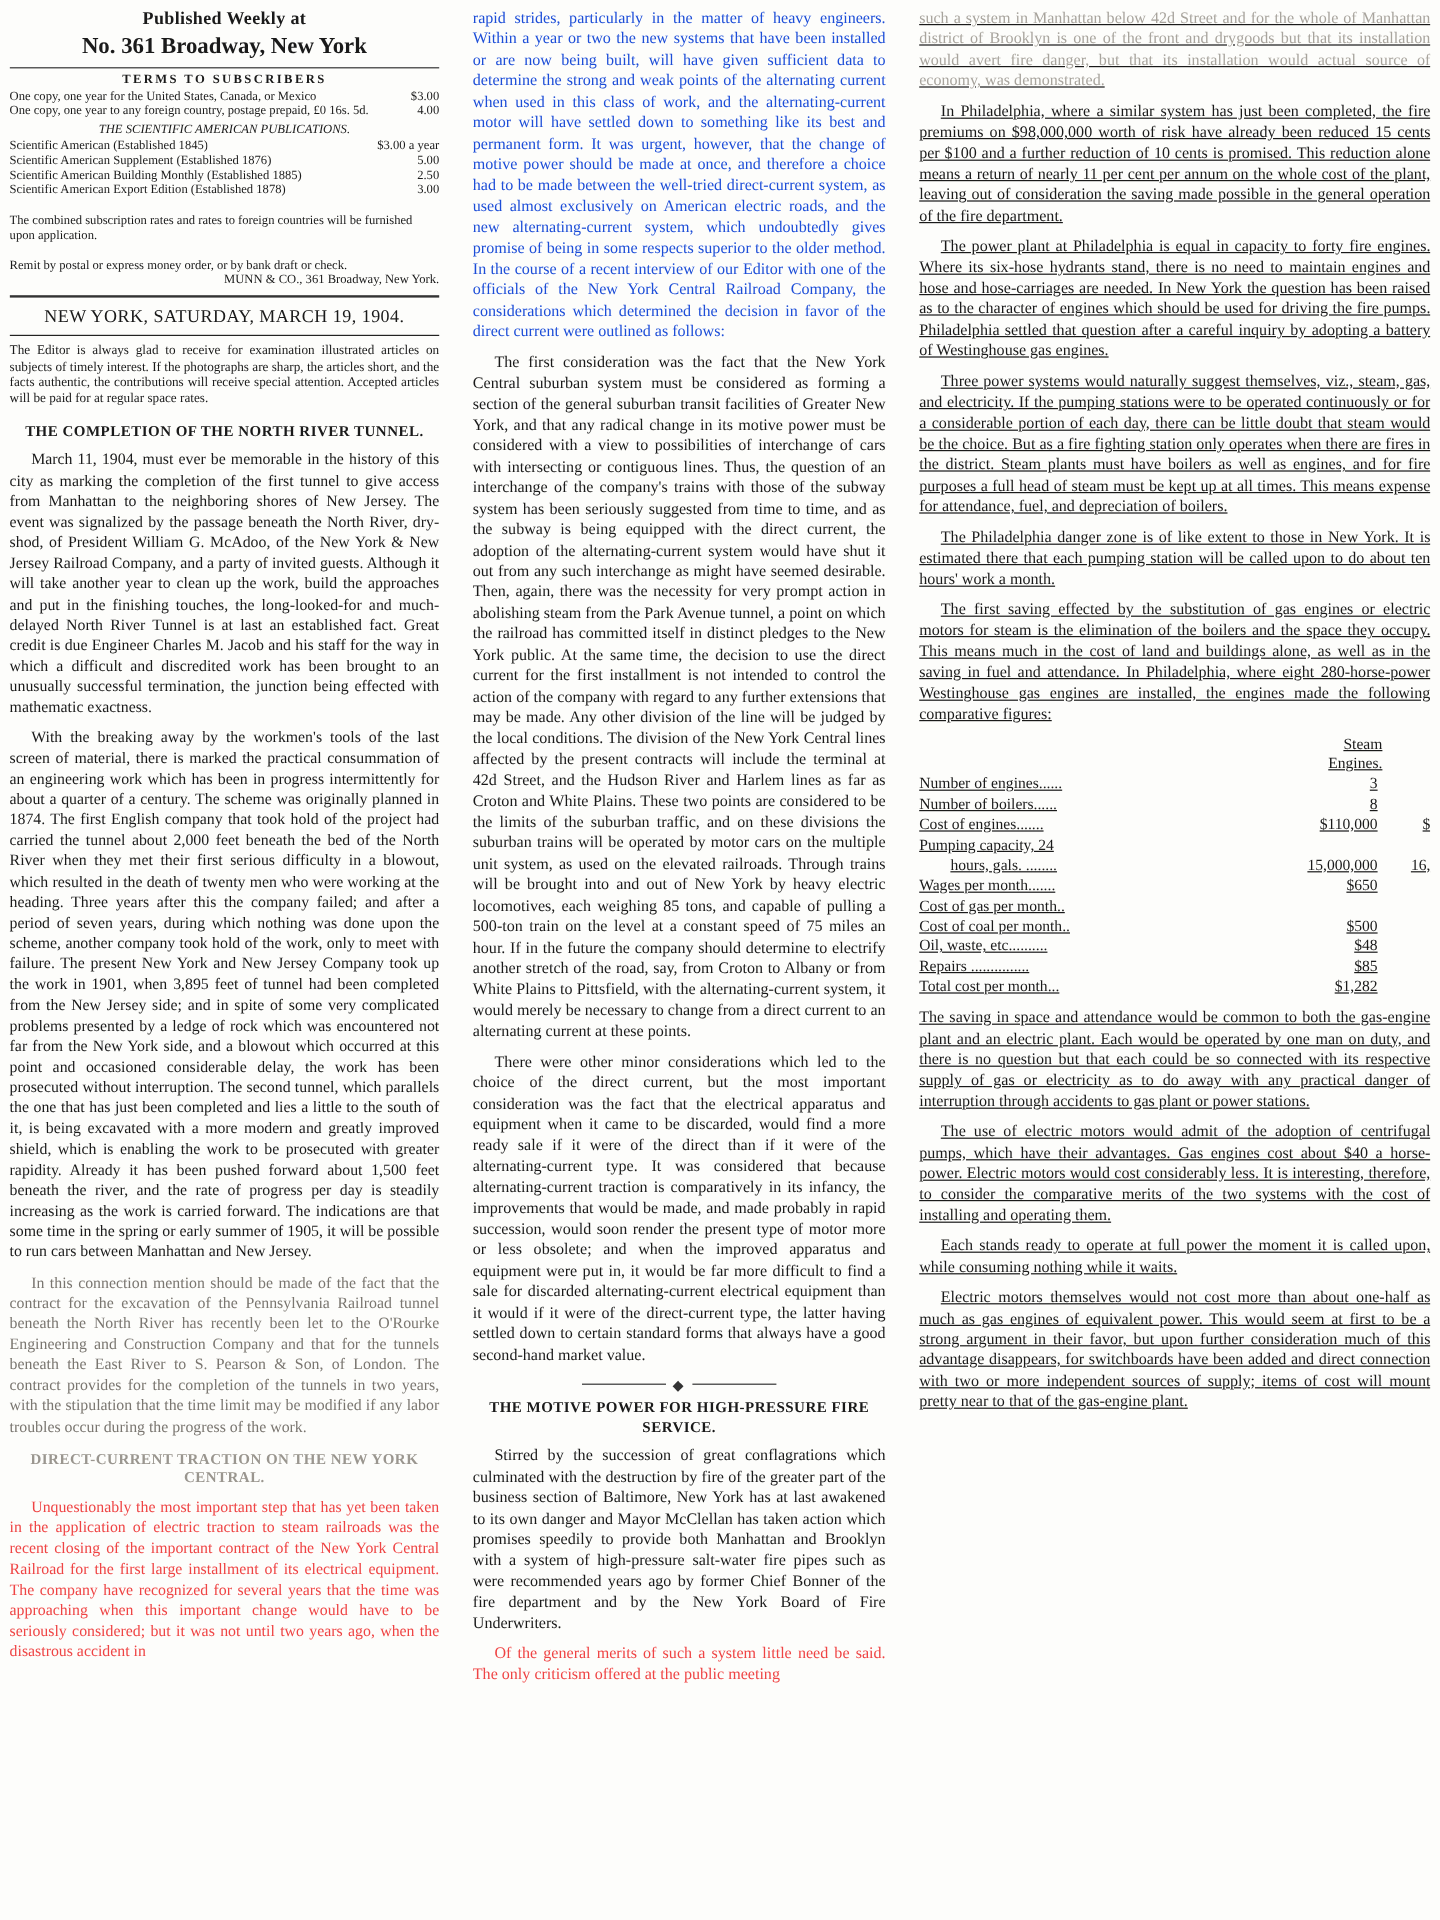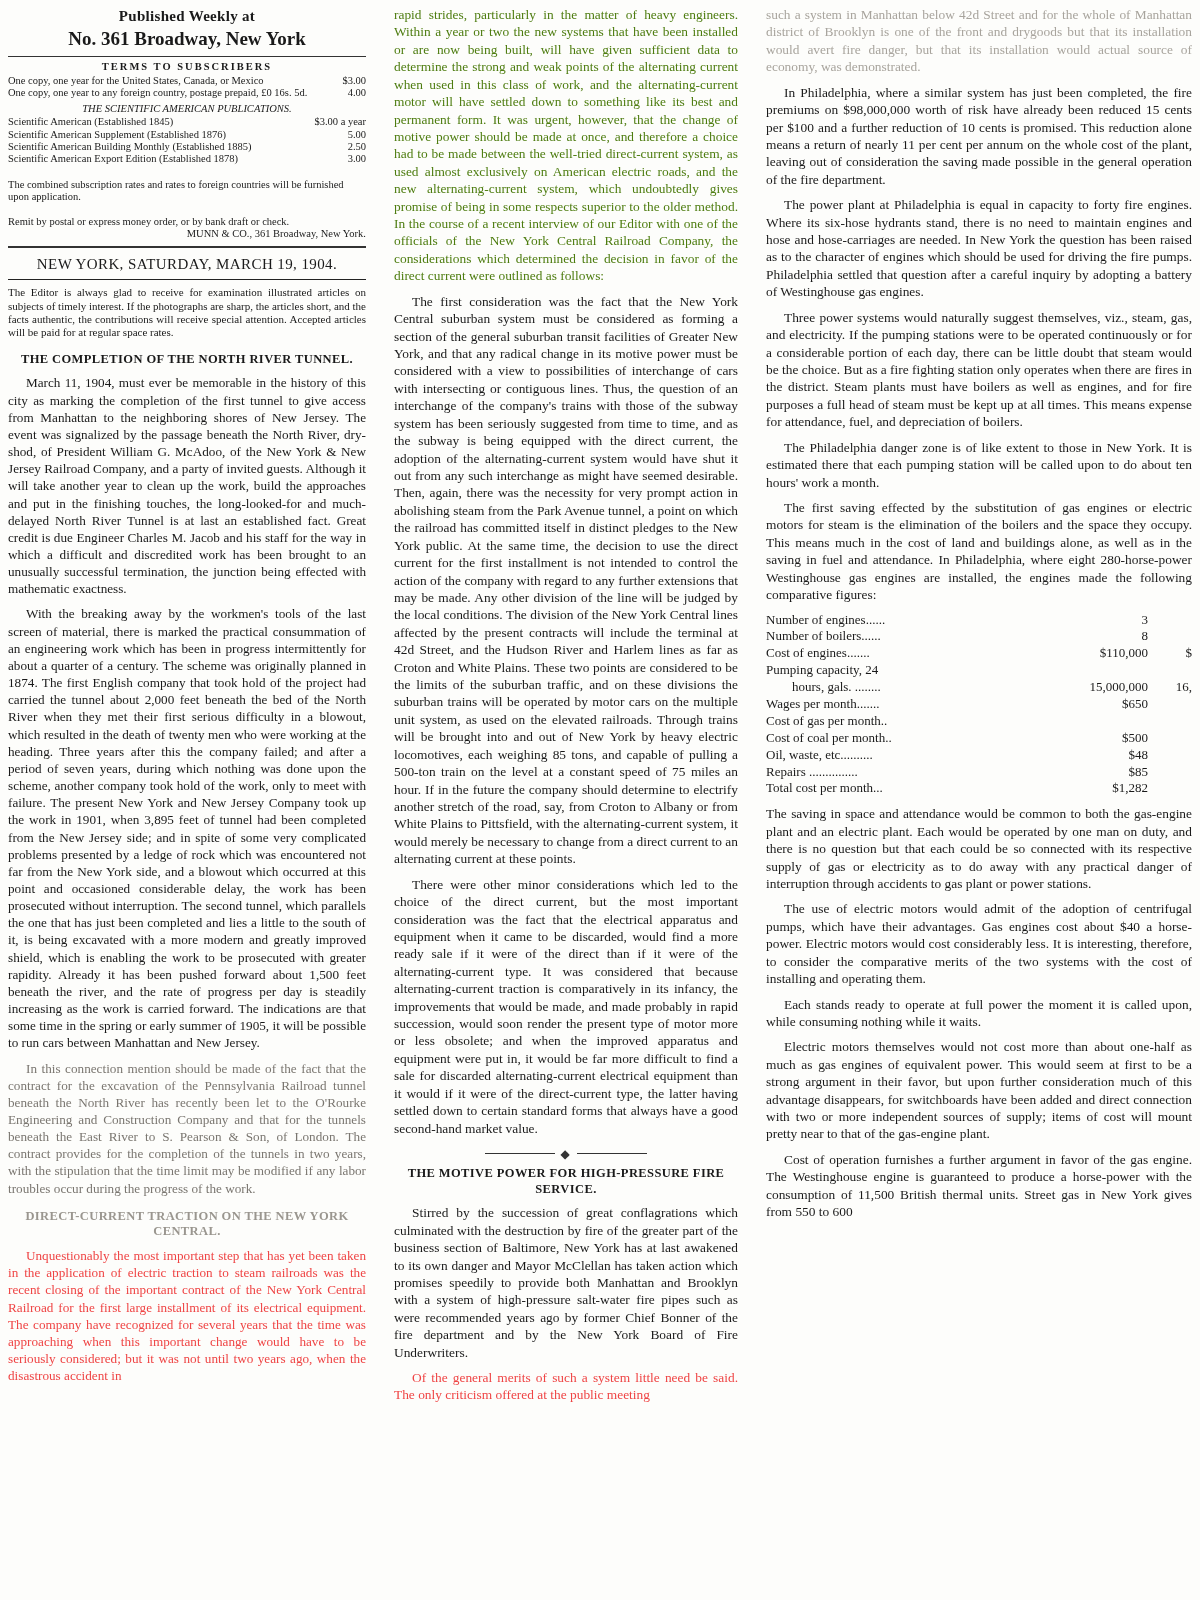--- a/index.html
+++ b/index.html
@@ -15,21 +15,21 @@
     display:flex;
     padding:6px 8px 0 8px;
     box-sizing:border-box;
   }
   .col{
     box-sizing:border-box;
     overflow:hidden;
   }
   .col1{width:372px;padding-right:14px;}
   .col2{width:372px;padding:0 14px;}
-  .col3{width:auto;flex:1;padding-left:14px;}
+  .col3{width:auto;flex:1;padding-left:14px;text-decoration:underline;}
 
   
   .pub-head{text-align:center;}
   .pub-head .pw{
     font-family:"Liberation Serif",serif;
     font-weight:bold;font-size:15px;letter-spacing:.3px;
     margin:2px 0 0 0;
   }
   .pub-head .addr{
     font-weight:bold;font-size:19px;margin:3px 0 6px 0;font-family:Liberation Serif, serif;
@@ -70,21 +70,21 @@
     margin:0 0 8px 0;
     text-indent:18px;
   }
   p.body.first{text-indent:18px;}
   .col3 p.body, .col2 p.body{font-size:13.4px;}
 
   
   .faded{color:#7a7670;}
   .faded2{color:#9a968f;}
   .faded3{color:#ef4444;}
-  .topfade{color:#4d7c0f;}
+  .topfade{color:#1d4ed8;}
   .topfade2{color:#a8a49d;}
 
   .divider-orn{
     text-align:center;font-size:12px;letter-spacing:2px;
     margin:10px 0 4px;color:#333;
   }
   .divider-orn .bar{
     display:inline-block;width:70px;border-top:1px solid #333;
     vertical-align:4px;
   }
@@ -179,20 +179,24 @@
   <div class="col col3">
     <p class="body topfade2" style="text-indent:0;">such a system in Manhattan below 42d Street and for the whole of Manhattan district of Brooklyn is one of the front and drygoods but that its installation would avert fire danger, but that its installation would actual source of economy, was demonstrated.</p>
     <p class="body">In Philadelphia, where a similar system has just been completed, the fire premiums on $98,000,000 worth of risk have already been reduced 15 cents per $100 and a further reduction of 10 cents is promised. This reduction alone means a return of nearly 11 per cent per annum on the whole cost of the plant, leaving out of consideration the saving made possible in the general operation of the fire department.</p>
     <p class="body">The power plant at Philadelphia is equal in capacity to forty fire engines. Where its six-hose hydrants stand, there is no need to maintain engines and hose and hose-carriages are needed. In New York the question has been raised as to the character of engines which should be used for driving the fire pumps. Philadelphia settled that question after a careful inquiry by adopting a battery of Westinghouse gas engines.</p>
     <p class="body">Three power systems would naturally suggest themselves, viz., steam, gas, and electricity. If the pumping stations were to be operated continuously or for a considerable portion of each day, there can be little doubt that steam would be the choice. But as a fire fighting station only operates when there are fires in the district. Steam plants must have boilers as well as engines, and for fire purposes a full head of steam must be kept up at all times. This means expense for attendance, fuel, and depreciation of boilers.</p>
     <p class="body">The Philadelphia danger zone is of like extent to those in New York. It is estimated there that each pumping station will be called upon to do about ten hours' work a month.</p>
     <p class="body">The first saving effected by the substitution of gas engines or electric motors for steam is the elimination of the boilers and the space they occupy. This means much in the cost of land and buildings alone, as well as in the saving in fuel and attendance. In Philadelphia, where eight 280-horse-power Westinghouse gas engines are installed, the engines made the following comparative figures:</p>
     <p class="body"></p>
 
     <div class="tbl">
+      <div class="hdr">
+        <span class="h1">Steam</span>
+        <span class="h1">Engines.</span>
+      </div>
       <div class="row">
           <span class="lbl">Number of engines......</span>
           <span class="v1">3</span>
           <span class="v2"></span>
         </div>
       <div class="row">
           <span class="lbl">Number of boilers......</span>
           <span class="v1">8</span>
           <span class="v2"></span>
         </div>
@@ -240,16 +244,15 @@
           <span class="lbl">Total cost per month...</span>
           <span class="v1">$1,282</span>
           <span class="v2"></span>
         </div>
     </div>
 
     <p class="body" style="text-indent:0;">The saving in space and attendance would be common to both the gas-engine plant and an electric plant. Each would be operated by one man on duty, and there is no question but that each could be so connected with its respective supply of gas or electricity as to do away with any practical danger of interruption through accidents to gas plant or power stations.</p>
     <p class="body">The use of electric motors would admit of the adoption of centrifugal pumps, which have their advantages. Gas engines cost about $40 a horse-power. Electric motors would cost considerably less. It is interesting, therefore, to consider the comparative merits of the two systems with the cost of installing and operating them.</p>
     <p class="body">Each stands ready to operate at full power the moment it is called upon, while consuming nothing while it waits.</p>
     <p class="body">Electric motors themselves would not cost more than about one-half as much as gas engines of equivalent power. This would seem at first to be a strong argument in their favor, but upon further consideration much of this advantage disappears, for switchboards have been added and direct connection with two or more independent sources of supply; items of cost will mount pretty near to that of the gas-engine plant.</p>
-    <p class="body">Cost of operation furnishes a further argument in favor of the gas engine. The Westinghouse engine is guaranteed to produce a horse-power with the consumption of 11,500 British thermal units. Street gas in New York gives from 550 to 600</p>
   </div>
 
 </div>
 
 </body></html>

